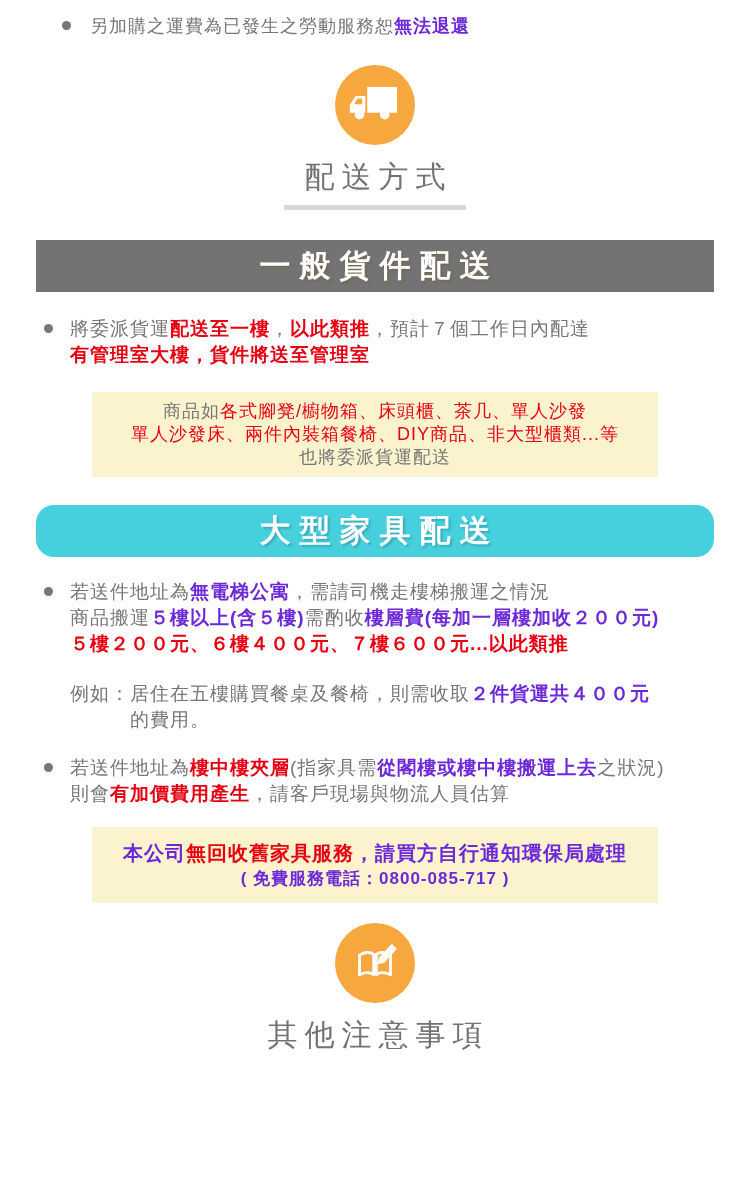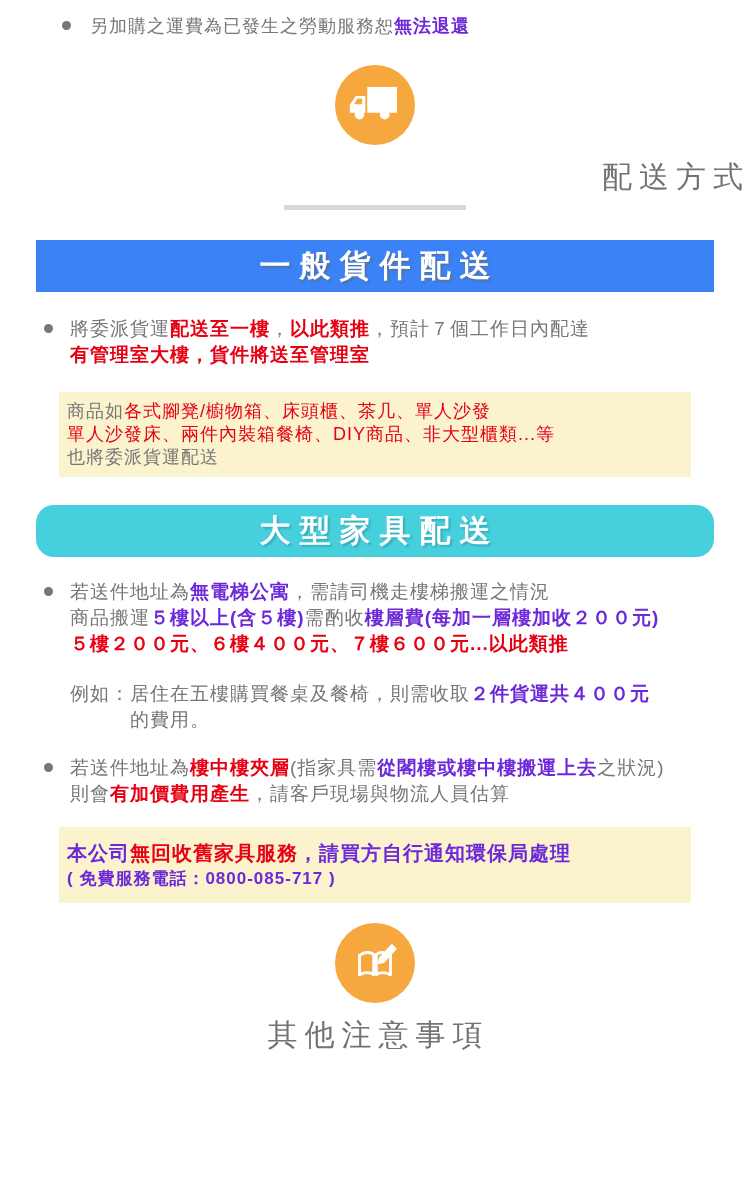--- a/index.html
+++ b/index.html
@@ -10,47 +10,47 @@
   }
   .page{width:750px;position:relative;}
 
   
   .top-note{padding:14px 40px 0 62px;font-size:18px;line-height:25px;letter-spacing:1px;position:relative;}
   .top-note .dot{position:absolute;left:62px;top:21px;width:9px;height:9px;border-radius:50%;background:#777;}
   .top-note .txt{padding-left:28px;display:block;}
 
   
   .section-header{text-align:center;}
-  .sh-delivery{margin-top:26px;text-align:right;}
+  .sh-delivery{margin-top:26px;}
   .sh-other{margin-top:20px;}
   .icon-circle{width:80px;height:80px;border-radius:50%;background:#f6a73e;margin:0 auto;display:flex;align-items:center;justify-content:center;}
   .icon-circle svg{width:62px;height:62px;display:block;}
   .section-title{font-size:30px;color:#737373;font-weight:500;letter-spacing:7px;text-indent:7px;margin-top:12px;}
   .title-underline{height:5px;background:#d8d8d8;margin:7px auto 0;}
   .ul-delivery{width:182px;}
 
   
   .banner{margin:30px 36px 0;height:52px;line-height:52px;text-align:center;
     color:#ffffff;font-size:31px;font-weight:bold;letter-spacing:9px;text-indent:9px;
     text-shadow:2px 2px 2px rgba(120,90,30,0.35);}
-  .banner-general{background:#3b82f6;}
+  .banner-general{background:#737373;}
   .banner-large{background:#46d0dd;margin-top:28px;text-shadow:2px 2px 2px rgba(30,110,120,0.35);border-radius:18px;}
 
   
   .bullet-row{position:relative;margin:24px 38px 0 44px;font-size:19px;line-height:26px;letter-spacing:1px;}
   .bullet-row .dot{position:absolute;left:0;top:8px;width:9px;height:9px;border-radius:50%;background:#777;}
   .bullet-row .lines{padding-left:26px;}
   .b-stairs{margin-top:22px;}
   .b-mezzanine{margin-top:22px;}
   .b-assembly{margin-top:20px;}
   .para{margin:24px 38px 0 70px;font-size:19px;line-height:26px;letter-spacing:1px;}
   .para .indent{padding-left:60px;}
 
   
-  .note-box{background:#faf3cd;margin:24px 59px 0;padding:8px 8px;text-align:left;}
+  .note-box{background:#faf3cd;margin:24px 92px 0;padding:8px 8px;text-align:center;}
   .note-box .nline{font-size:18px;line-height:23px;letter-spacing:1px;}
   .note-box-2{margin-top:20px;padding:12px 8px;}
   .note-box-2 .nline1{font-size:20px;line-height:28px;font-weight:bold;letter-spacing:1px;}
   .note-box-2 .nline2{font-size:17px;line-height:24px;font-weight:bold;letter-spacing:1px;}
 
   
   .seg-r{color:#e60012;}
   .seg-rb{color:#e60012;font-weight:bold;}
   .seg-db{color:#6d28d9;font-weight:bold;}
 </style>

